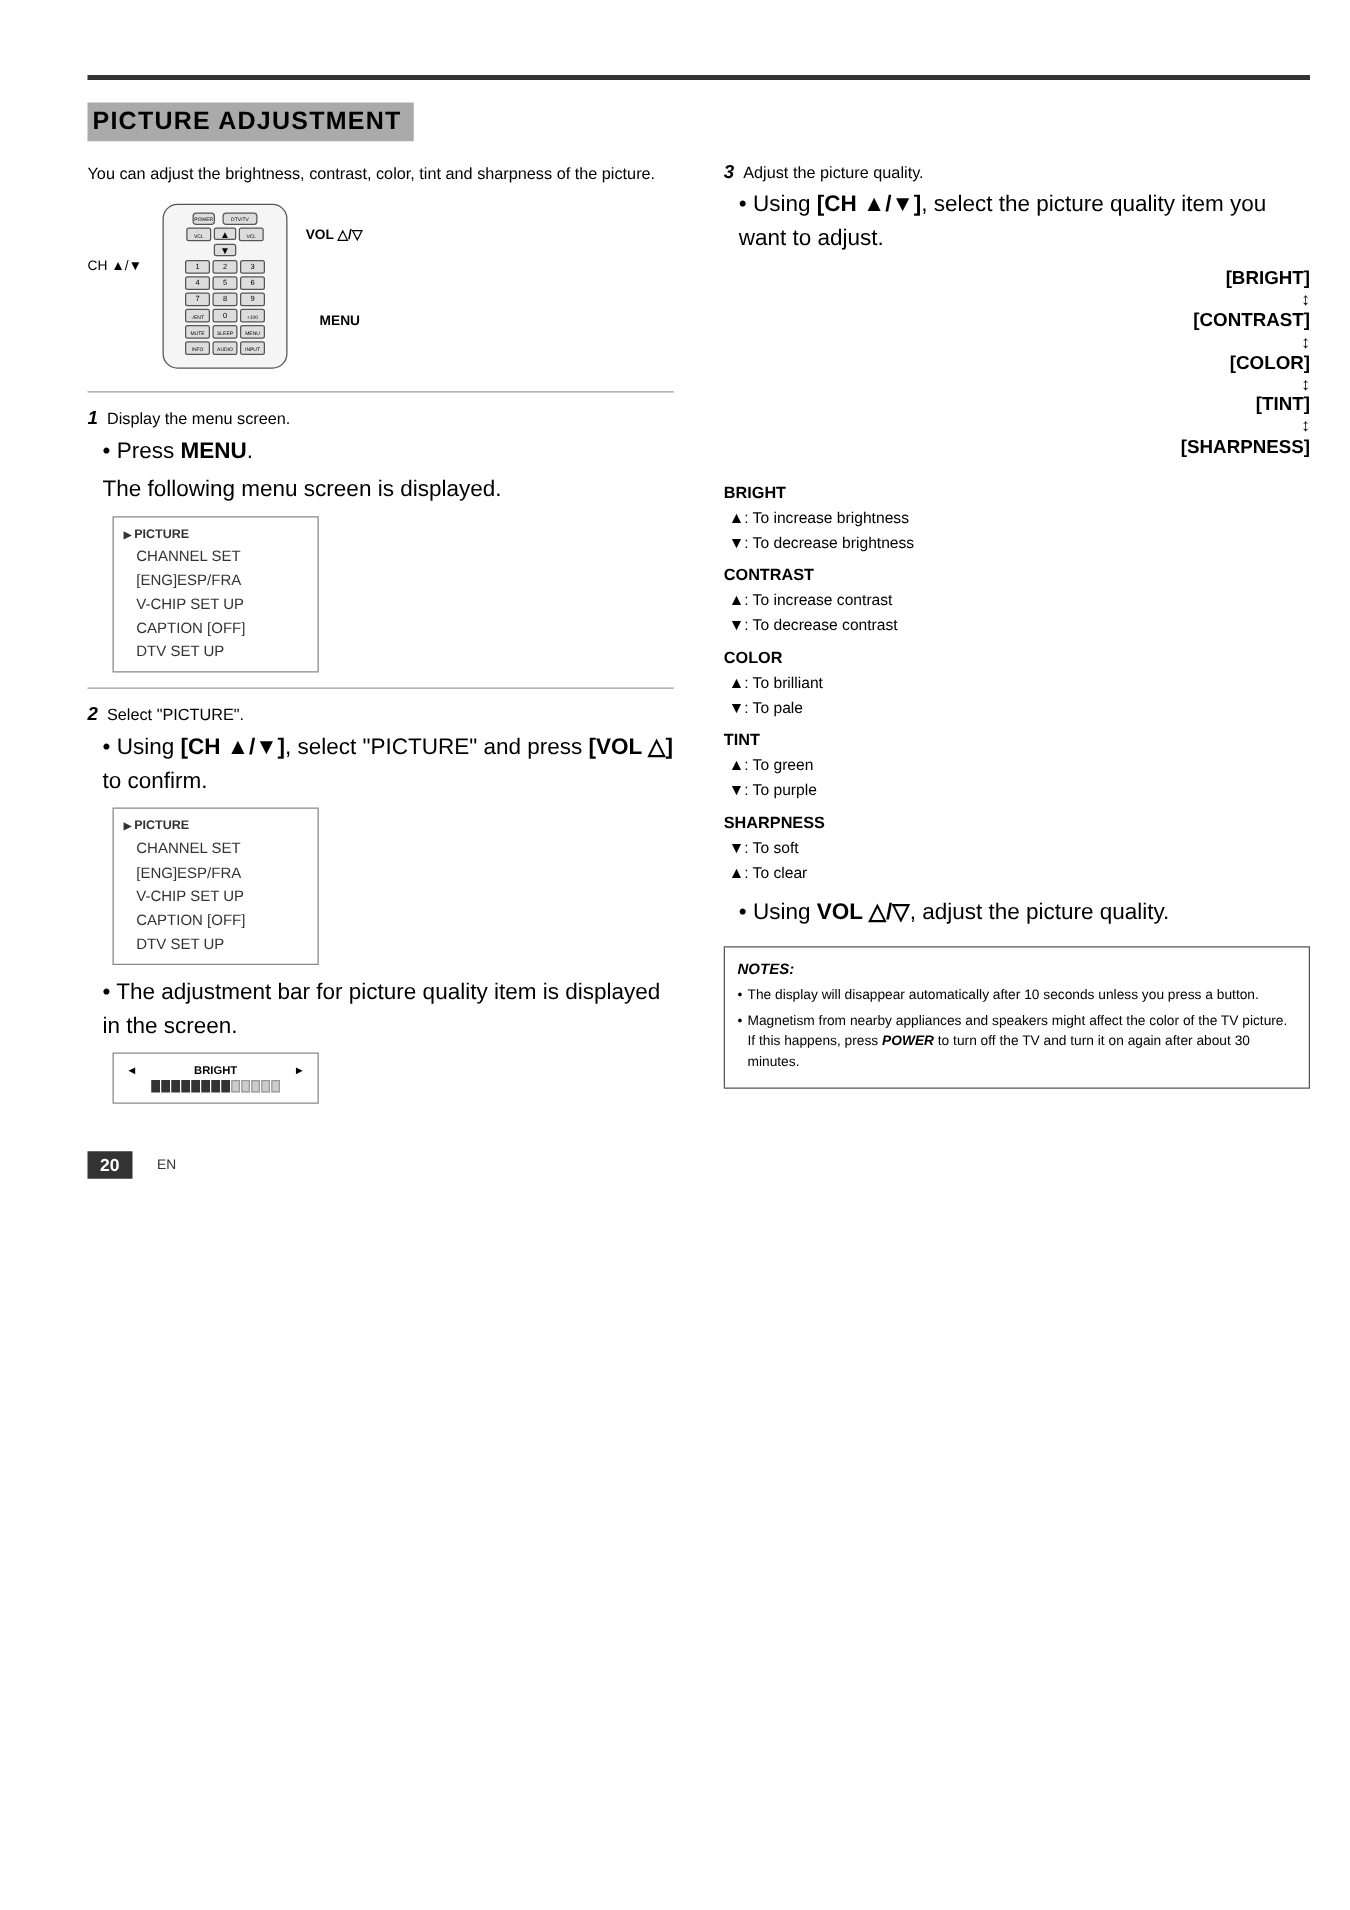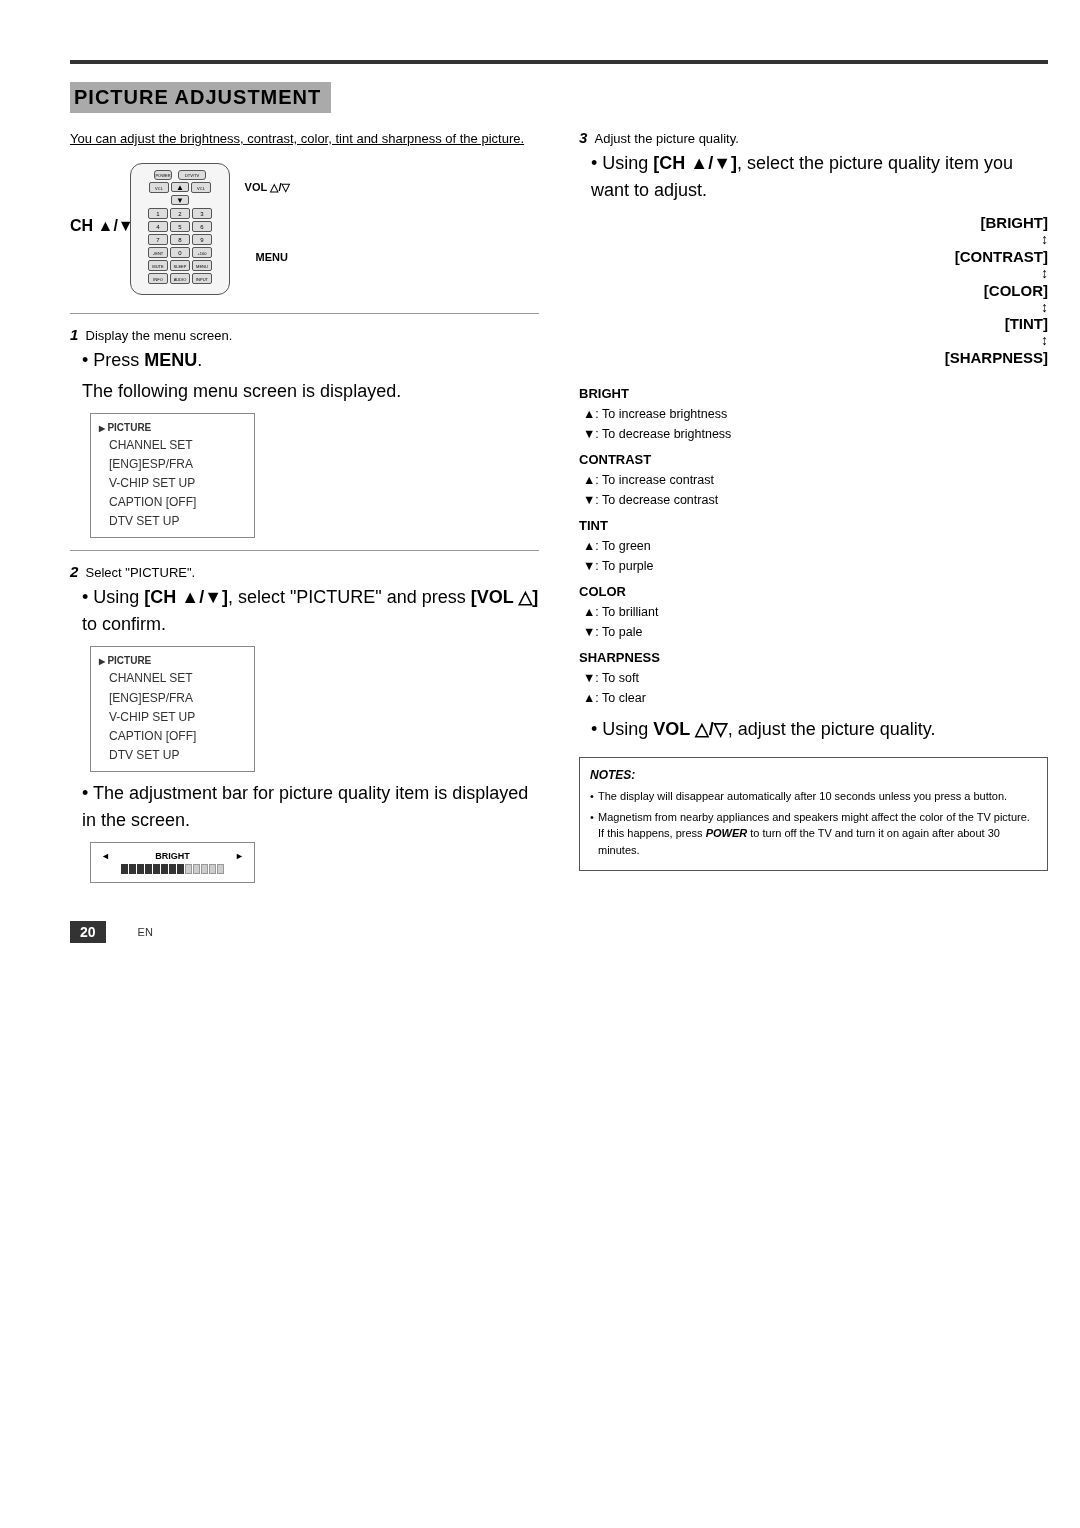--- a/index.html
+++ b/index.html
@@ -45,21 +45,20 @@
     }
     .col-right {
       flex: 1 1 0;
     }
 
     
     .intro-text {
       font-size: 13px;
       margin-bottom: 14px;
       line-height: 1.5;
-      text-decoration: underline;
     }
 
     
     .remote-diagram {
       display: flex;
       justify-content: flex-start;
       margin-bottom: 18px;
       position: relative;
     }
 
@@ -146,24 +145,24 @@
     .diagram-label-vol {
       position: absolute;
       top: 18px;
       right: 0px;
       font-size: 11px;
       font-weight: bold;
     }
 
     .diagram-label-ch {
       position: absolute;
-      top: 54px;
+      top: 44px;
       left: 0px;
-      font-size: 16px;
-      font-weight: bold;
+      font-size: 11px;
+      font-weight: normal;
     }
 
     .diagram-label-menu {
       position: absolute;
       bottom: 32px;
       right: 2px;
       font-size: 11px;
       font-weight: bold;
     }
 
@@ -352,21 +351,21 @@
       background: #333;
       color: #fff;
       font-size: 14px;
       font-weight: bold;
       padding: 3px 10px;
       display: inline-block;
     }
 
     .page-num-en {
       font-size: 11px;
-      margin-left: 16px;
+      margin-left: 4px;
       color: #333;
     }
 
     
     strong { font-weight: bold; }
     em { font-style: italic; }
   </style>
 </head>
 <body>
 
@@ -557,29 +556,29 @@
         <div class="adj-item">▼: To decrease brightness</div>
       </div>
 
       <div class="adj-section">
         <div class="adj-section-title">CONTRAST</div>
         <div class="adj-item">▲: To increase contrast</div>
         <div class="adj-item">▼: To decrease contrast</div>
       </div>
 
       <div class="adj-section">
+        <div class="adj-section-title">COLOR</div>
+        <div class="adj-item">▲: To brilliant</div>
+        <div class="adj-item">▼: To pale</div>
+      </div>
+
+      <div class="adj-section">
         <div class="adj-section-title">TINT</div>
         <div class="adj-item">▲: To green</div>
         <div class="adj-item">▼: To purple</div>
-      </div>
-
-      <div class="adj-section">
-        <div class="adj-section-title">COLOR</div>
-        <div class="adj-item">▲: To brilliant</div>
-        <div class="adj-item">▼: To pale</div>
       </div>
 
       <div class="adj-section">
         <div class="adj-section-title">SHARPNESS</div>
         <div class="adj-item">▼: To soft</div>
         <div class="adj-item">▲: To clear</div>
       </div>
 
       <p class="bullet-text">
         • Using <strong>VOL △/▽</strong>, adjust the picture quality.

